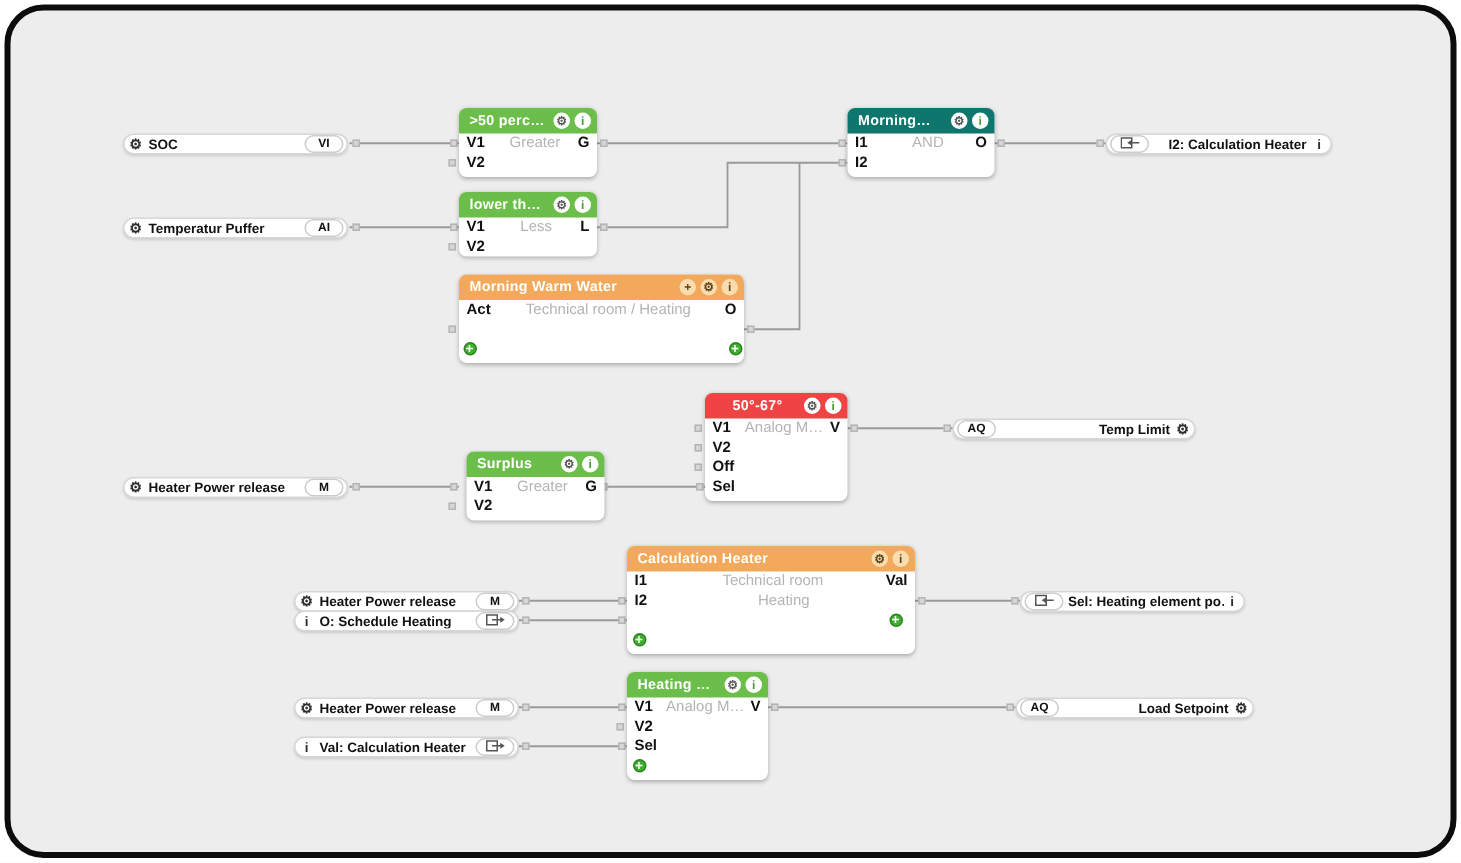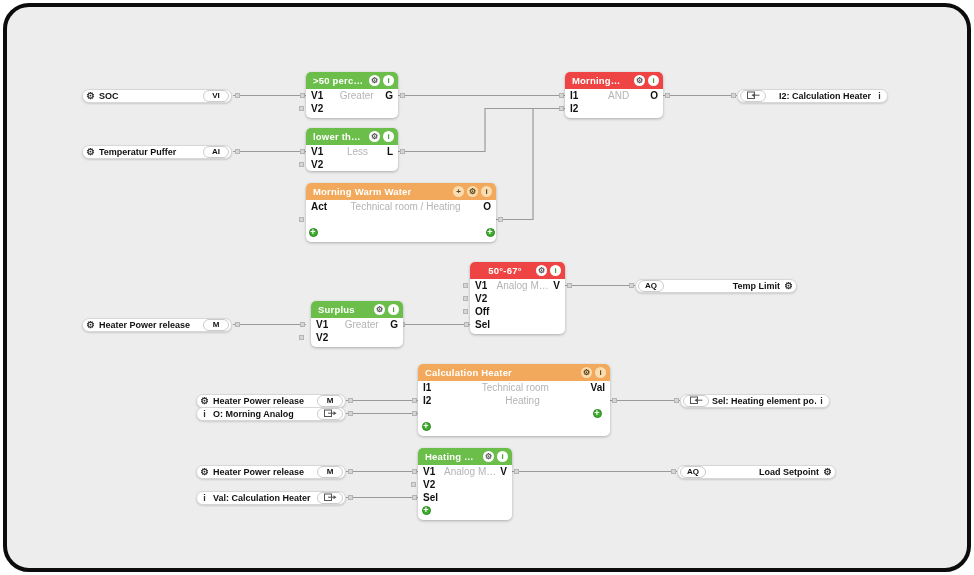--- a/index.html
+++ b/index.html
@@ -130,21 +130,21 @@
           <span class="hico on-orange">⚙</span>
           <span class="hico on-orange info">i</span>
         </div>
         <div class="row">
           <span class="pl">Act</span>
           <span class="pc">Technical room / Heating</span>
           <span class="pr">O</span>
         </div>
       </div>
       <div class="block" style="left: 565px; top: 72px; width: 98px; height: 46px;">
-        <div class="hd" style="background: #ef4444;">
+        <div class="hd" style="background: #0f766e;">
           <span class="t">Morning…</span>
           <span class="hico on-green">⚙</span>
           <span class="hico on-green info">i</span>
         </div>
         <div class="row">
           <span class="pl">I1</span>
           <span class="pc">AND</span>
           <span class="pr">O</span>
         </div>
         <div class="row">
@@ -256,21 +256,21 @@
         <span class="lbl">Heater Power release</span>
         <span class="badge">M</span>
       </div>
       <div class="pill" style="left: 196px; top: 393.5px; width: 150px;">
         <span class="picon gear">⚙</span>
         <span class="lbl">Heater Power release</span>
         <span class="badge">M</span>
       </div>
       <div class="pill" style="left: 196px; top: 406.5px; width: 150px;">
         <span class="picon">i</span>
-        <span class="lbl">O: Morning Analog</span>
+        <span class="lbl">O: Schedule Heating</span>
         <span class="badge">
           <svg width="13" height="9" viewBox="0 0 13 9">
             <rect x="0.5" y="1" width="7" height="6.5" fill="none" stroke="#555"></rect>
             <line x1="4" y1="4.2" x2="10.5" y2="4.2" stroke="#555"></line>
             <path d="M9.5 2.2 L12.5 4.2 L9.5 6.2 Z" fill="#555"></path>
           </svg>
         </span>
       </div>
       <div class="pill" style="left: 196px; top: 464.5px; width: 150px;">
         <span class="picon gear">⚙</span>

